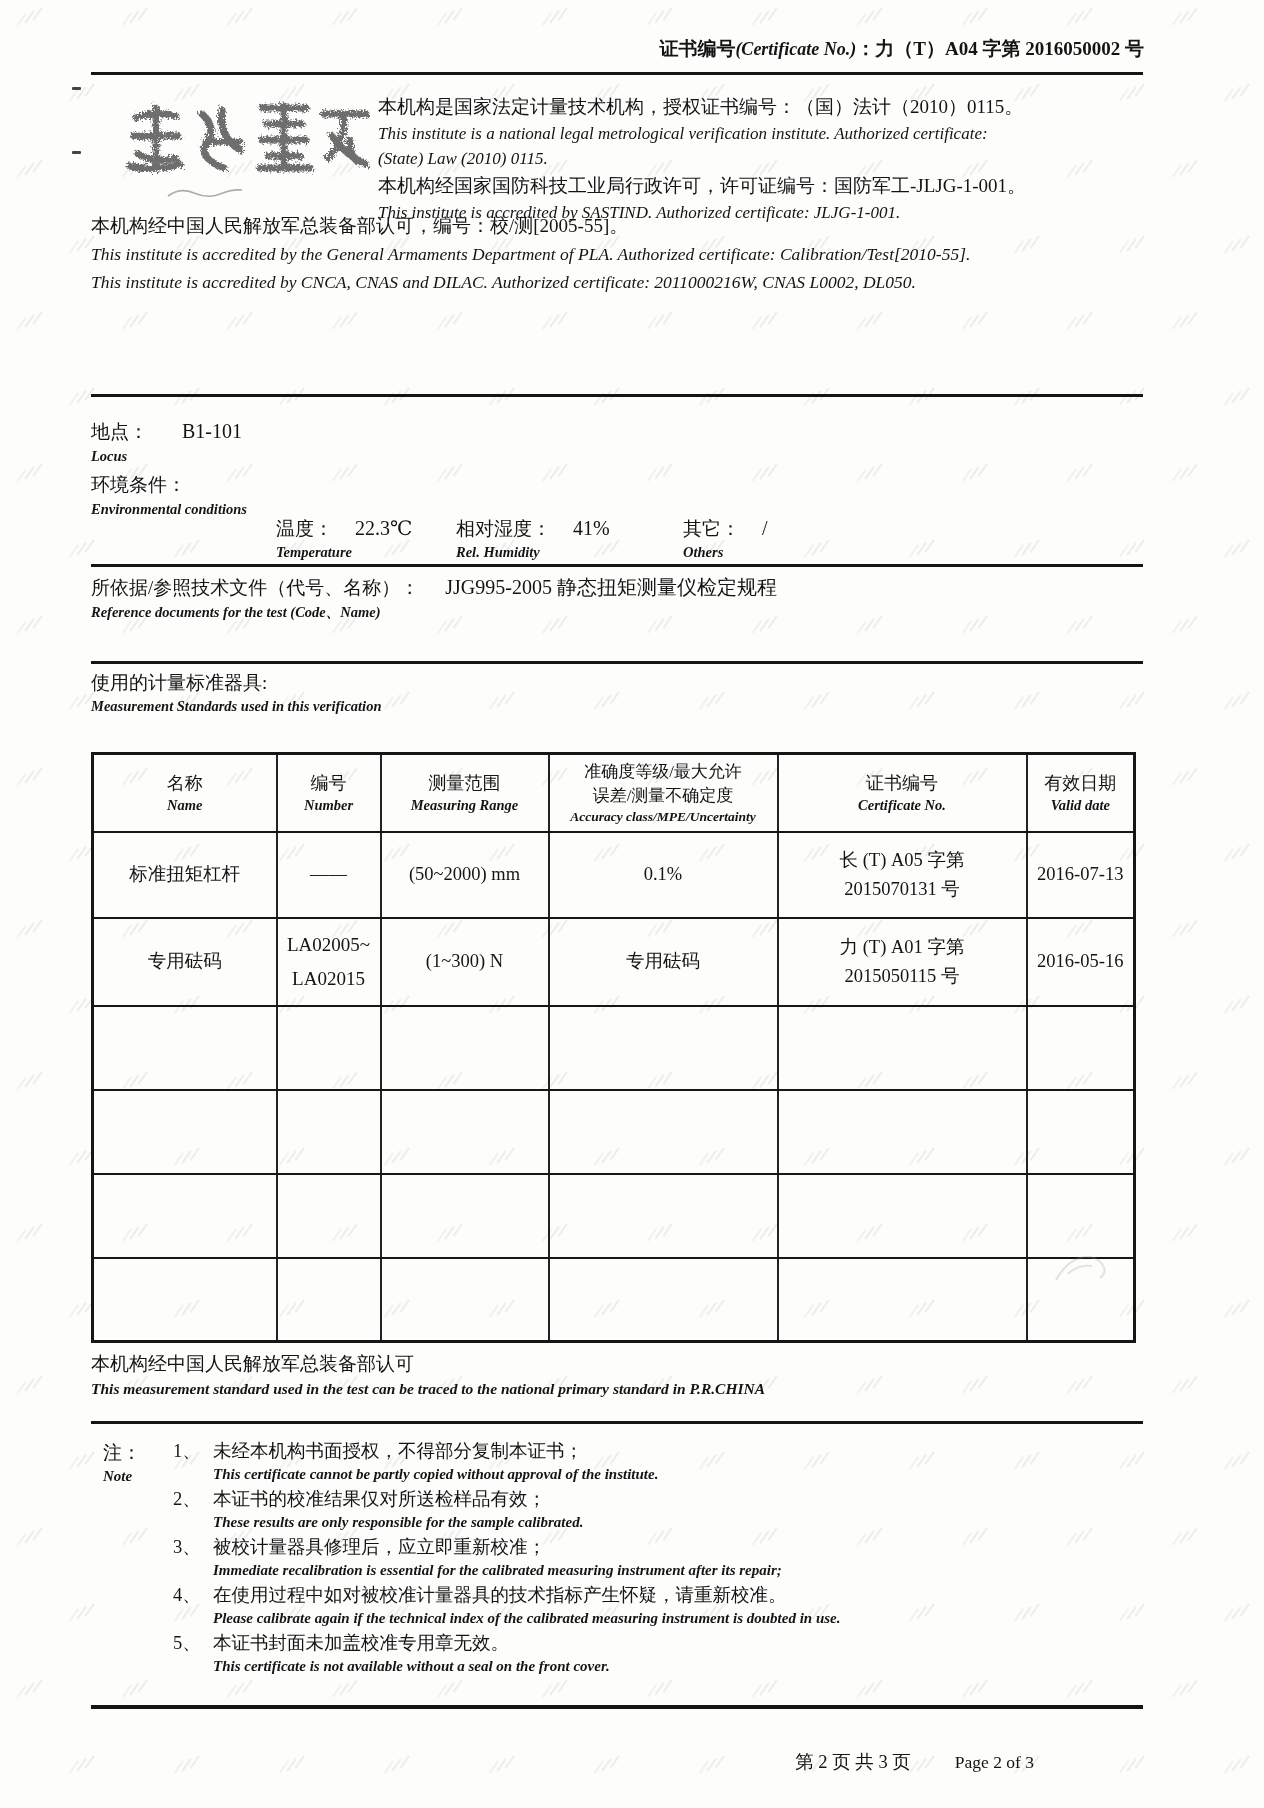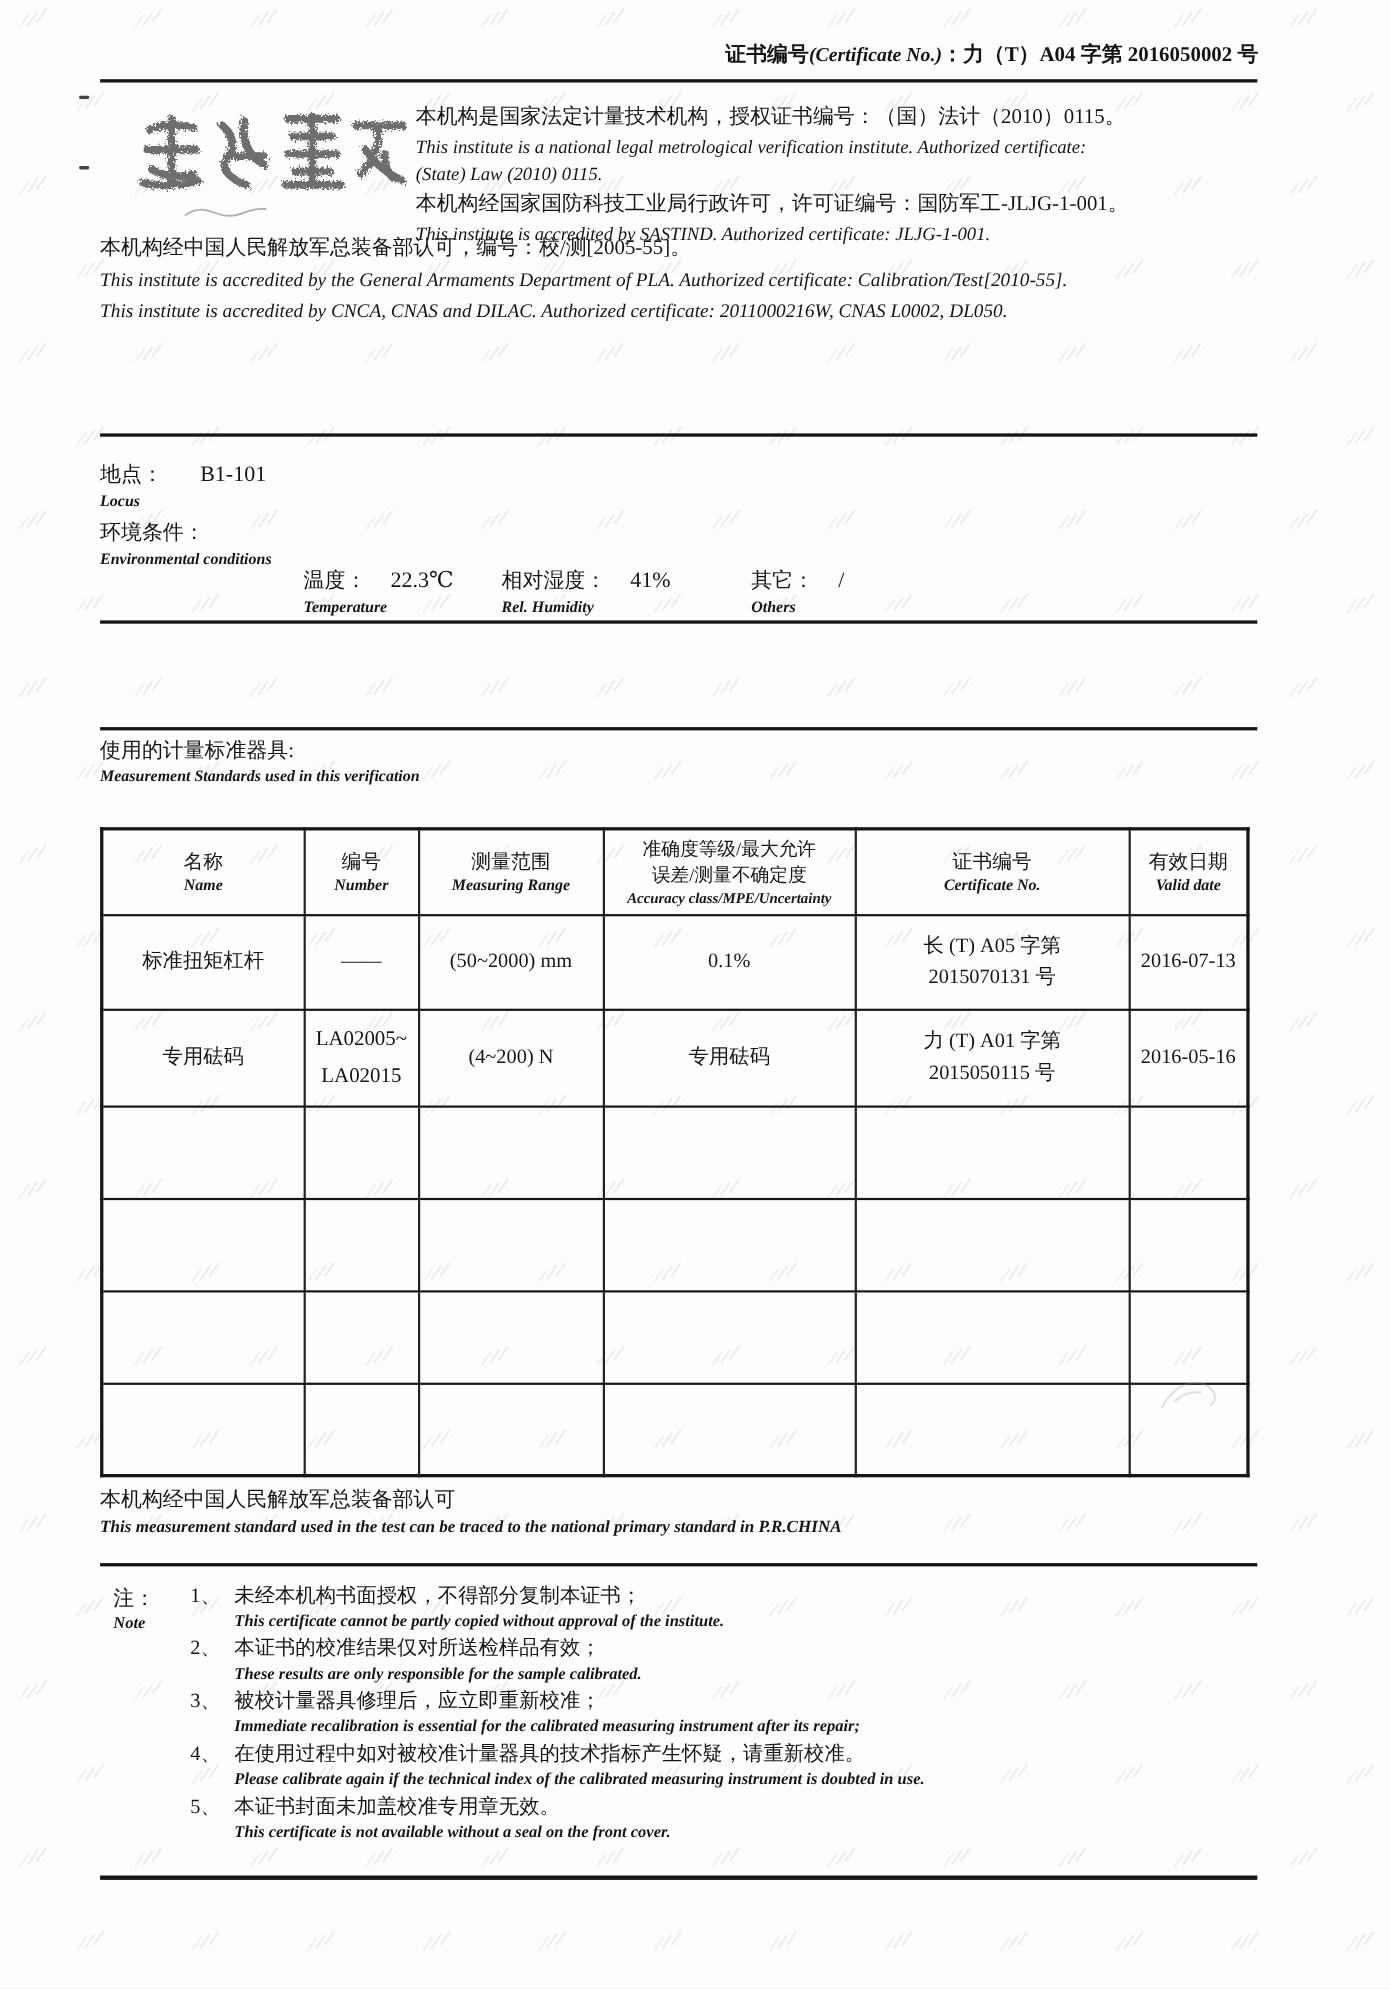--- a/index.html
+++ b/index.html
@@ -428,20 +428,24 @@
       <div><span class="cn">相对湿度：</span><span class="val">41%</span></div>
       <div class="sub ben">Rel. Humidity</div>
     </div>
     <div class="env-group" id="env-oth">
       <div><span class="cn">其它：</span><span class="val">/</span></div>
       <div class="sub ben">Others</div>
     </div>
 
     <div class="rule" style="top:564px;"></div>
 
+    <div class="reference">
+      <div><span class="cn">所依据/参照技术文件（代号、名称）：</span><span class="val">JJG995-2005 静态扭矩测量仪检定规程</span></div>
+      <div class="sub ben">Reference documents for the test (Code、Name)</div>
+    </div>
 
     <div class="rule" style="top:661px;"></div>
 
     <div class="std-head">
       <div class="cn">使用的计量标准器具:</div>
       <div class="sub ben">Measurement Standards used in this verification</div>
     </div>
 
     <table class="std-table">
       <colgroup>
@@ -486,21 +490,21 @@
         <td class="cell">(50~2000) mm</td>
         <td class="cell">0.1%</td>
         <td class="cell">长 (T) A05 字第
 2015070131 号</td>
         <td class="cell">2016-07-13</td>
       </tr>
       <tr style="height:88px">
         <td class="cell">专用砝码</td>
         <td class="cell" style="font-size:19px;line-height:34px;">LA02005~
 LA02015</td>
-        <td class="cell">(4~200) N</td>
+        <td class="cell">(1~300) N</td>
         <td class="cell">专用砝码</td>
         <td class="cell">力 (T) A01 字第
 2015050115 号</td>
         <td class="cell">2016-05-16</td>
       </tr>
       <tr style="height:84px">
         <td class="cell"></td>
             <td class="cell"></td>
             <td class="cell"></td>
             <td class="cell"></td>
@@ -567,15 +571,18 @@
         </div>
         <div class="note-item">
           <div class="cnrow"><span class="num">5、</span><span>本证书封面未加盖校准专用章无效。</span></div>
           <span class="en">This certificate is not available without a seal on the front cover.</span>
         </div>
       </div>
     </div>
 
     <div class="rule" style="top:1705px;height:4px;"></div>
 
+    <div class="footer">
+      <span>第 2 页 共 3 页</span><span class="pg-en">Page 2 of 3</span>
+    </div>
 
   </div>
 </div>
 
 </body></html>

